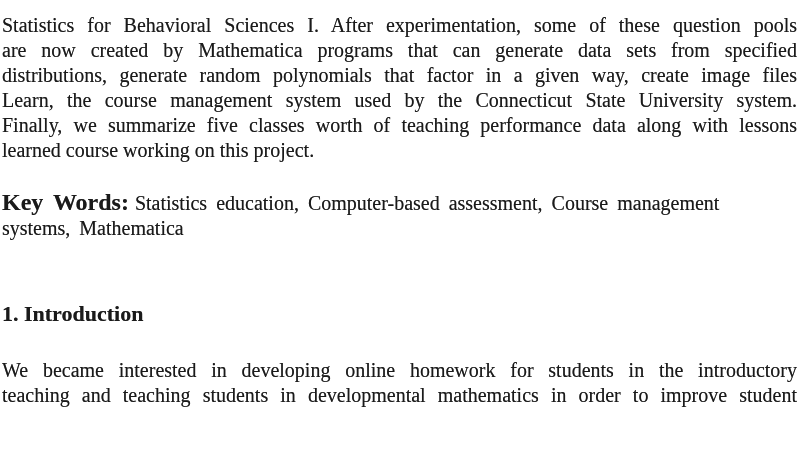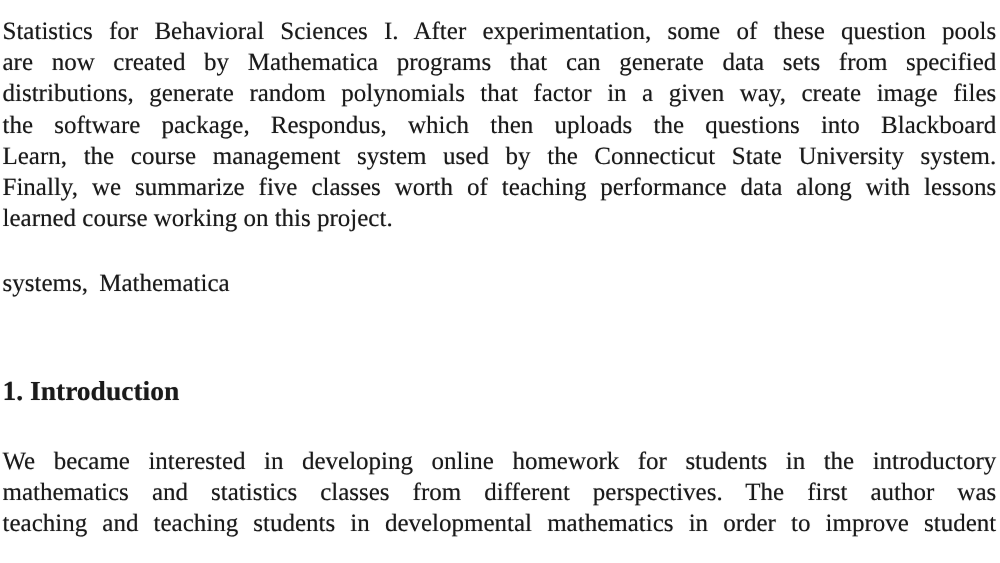--- a/index.html
+++ b/index.html
@@ -41,31 +41,32 @@
 </style>
 </head>
 <body>
 
 <div class="page">
 
   <div class="para abstract ragged-last">
       <div class="jline">Statistics for Behavioral Sciences I. After experimentation, some of these question pools</div>
       <div class="jline">are now created by Mathematica programs that can generate data sets from specified</div>
       <div class="jline">distributions, generate random polynomials that factor in a given way, create image files</div>
-      <div class="jline">the software package, Respondus, which then uploads the questions into Blackboard</div>
       <div class="jline">Learn, the course management system used by the Connecticut State University system.</div>
       <div class="jline">Finally, we summarize five classes worth of teaching performance data along with lessons</div>
       <div class="jline last">learned course working on this project.</div>
     </div>
 
   <div class="para keywords">
+    <div class="kline">
+      <span class="kw-label">Key Words:</span><span class="kw-text">Statistics education, Computer-based assessment, Course management</span>
+    </div>
     <div class="kline">systems, Mathematica</div>
   </div>
 
   <h2 class="section-heading">1. Introduction</h2>
 
   <div class="para intro">
       <div class="jline">We became interested in developing online homework for students in the introductory</div>
-      <div class="jline">mathematics and statistics classes from different perspectives. The first author was</div>
       <div class="jline last">teaching and teaching students in developmental mathematics in order to improve student</div>
     </div>
 
 </div>
 
 </body></html>

